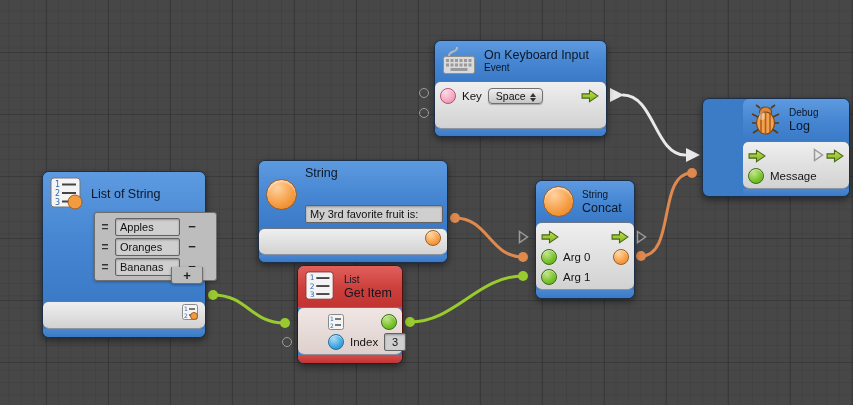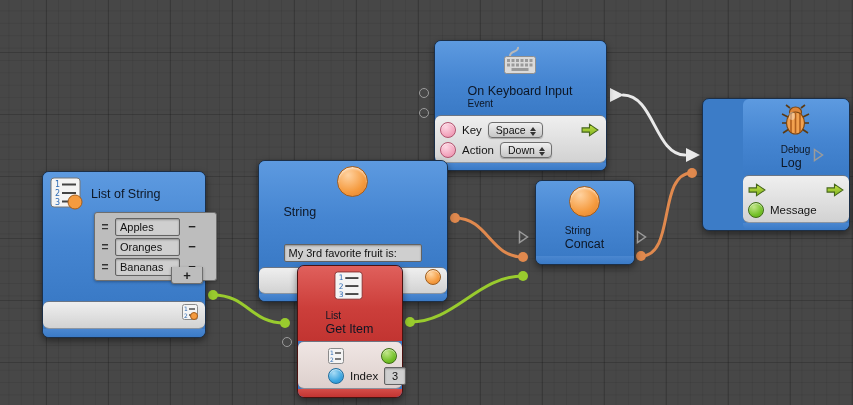--- a/index.html
+++ b/index.html
@@ -22,21 +22,20 @@
     border:1px solid #1c2f47;
     box-shadow:0 3px 7px rgba(0,0,0,.45);
     background:#3c7cc7;
   }
   .hdr{
     border-radius:6px 6px 0 0;
     background:linear-gradient(#5d9ae0 0%,#4585d1 55%,#3a7ac6 100%);
     padding:5px 8px 5px 7px;
     display:flex;align-items:center;gap:8px;
     color:#0d1624;
-    flex-direction:column;
   }
   .node.red{border-color:#4a1210;}
   .node.red .hdr{background:linear-gradient(#e0605c 0%,#cc3f3b 55%,#c23431 100%);}
   .node.red .ftr{background:linear-gradient(#d44d49,#c23431);}
   .node.red .bod{background:linear-gradient(#f0e6e4,#ddd0cd);}
   .bod{
     background:linear-gradient(#efefef,#d2d2d2);
     border-top:1px solid rgba(20,40,70,.55);
     border-bottom:1px solid rgba(20,40,70,.45);
     padding:4px 5px;
@@ -181,31 +180,20 @@
           <span class="spin">
               <i class="up"></i>
               <i class="dn"></i>
             </span>
         </span>
         <span class="spacer"></span>
         <svg width="18" height="14" viewBox="0 0 17 13" style="margin-right:2px;">
           <path d="M1 4.5 H8 V1 L16 6.5 L8 12 V8.5 H1 Z" fill="url(#gArr)" stroke="#44651a" stroke-width="1"></path>
         </svg>
       </div>
-      <div class="row">
-        <span class="port p-pink"></span>
-        <span>Action</span>
-        <span class="dropdown">
-          <span>Down</span>
-          <span class="spin">
-              <i class="up"></i>
-              <i class="dn"></i>
-            </span>
-        </span>
-      </div>
     </div>
     <div class="ftr"></div>
   </div>
 
   <div class="node n-dbg">
     <div class="hdr">
       <svg width="31" height="32" viewBox="0 0 31 32">
         <g stroke="#5c3a12" stroke-width="1.6" fill="none">
           <path d="M10 4 L6 1 M21 4 L25 1"></path>
           <path d="M8 13 L2 10 M8 19 L2 19 M9 25 L3 29"></path>
@@ -361,20 +349,41 @@
   </div>
 
   <div class="node n-cat">
     <div class="hdr">
       <span class="big-orb"></span>
       <div>
         <div class="t-small">String</div>
         <div class="t-big">Concat</div>
       </div>
     </div>
+    <div class="bod">
+      <div class="row">
+        <svg width="18" height="14" viewBox="0 0 17 13">
+          <path d="M1 4.5 H8 V1 L16 6.5 L8 12 V8.5 H1 Z" fill="url(#gArr)" stroke="#44651a" stroke-width="1"></path>
+        </svg>
+        <span class="spacer"></span>
+        <svg width="18" height="14" viewBox="0 0 17 13">
+          <path d="M1 4.5 H8 V1 L16 6.5 L8 12 V8.5 H1 Z" fill="url(#gArr)" stroke="#44651a" stroke-width="1"></path>
+        </svg>
+      </div>
+      <div class="row">
+        <span class="port p-green"></span>
+        <span>Arg 0</span>
+        <span class="spacer"></span>
+        <span class="port p-orange"></span>
+      </div>
+      <div class="row">
+        <span class="port p-green"></span>
+        <span>Arg 1</span>
+      </div>
+    </div>
     <div class="ftr" style="height:8px;"></div>
   </div>
 
   <span class="hcirc" style="left:419px;top:88px;"></span>
   <span class="hcirc" style="left:419px;top:108px;"></span>
   <span class="hcirc" style="left:282px;top:337px;"></span>
   <svg class="htri" style="left:518px;top:230px;" width="11" height="14">
     <polygon points="1.5,1.5 9.5,7 1.5,12.5" fill="none" stroke="#9b9b9b" stroke-width="1.5"></polygon>
   </svg>
   <svg class="htri" style="left:636px;top:230px;" width="11" height="14">

